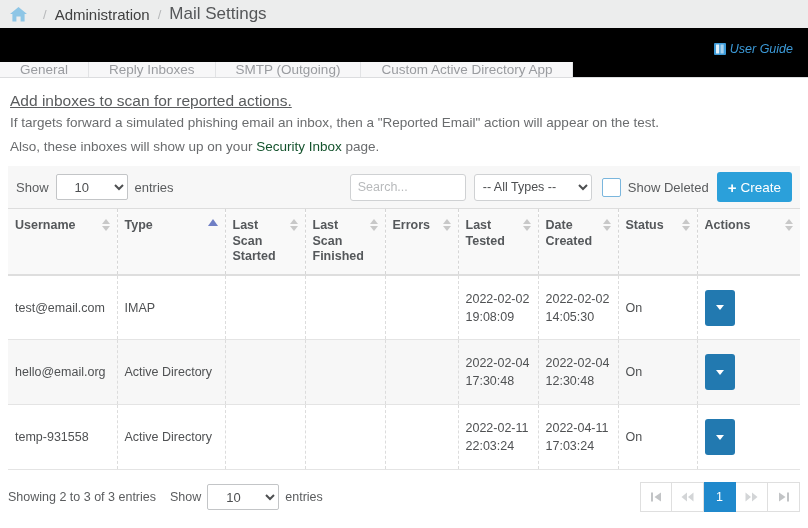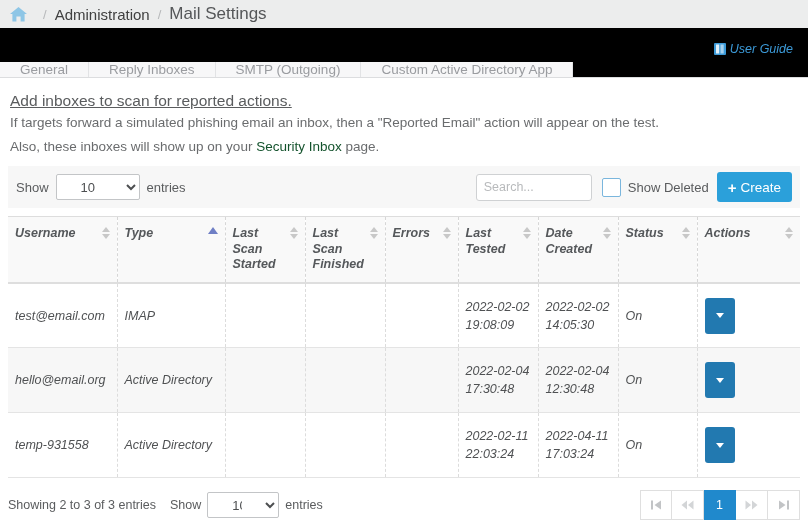--- a/index.html
+++ b/index.html
@@ -88,21 +88,21 @@
     padding: 0 8px;
     position: relative;
   }
   #toolbar-left { display: flex; align-items: center; font-size: 13px; color: #5a5c5e; }
   .show-label { margin-right: 7px; }
   .entries-label { margin-left: 7px; }
   .len-select {
     font-family: "Liberation Sans", sans-serif;
     font-size: 13px;
     color: #4d4f51;
-    padding: 3px 20px;
+    padding: 3px 14px;
     border: 1px solid #c3c5c7;
     background: #fff;
     border-radius: 2px;
     height: 26px;
   }
   #toolbar-right {
     position: absolute; right: 8px;
     display: flex; align-items: center;
   }
   #search-input {
@@ -154,24 +154,23 @@
     font-family: "Liberation Sans", sans-serif;
     padding: 0 11px;
     display: flex; align-items: center;
     cursor: pointer;
   }
   #create-button .plus { font-size: 15px; margin-right: 4px; font-weight: bold; }
 
   
   #data-table {
     width: 792px;
-    margin: 8px 8px 0 8px;
+    margin: 0 8px 0 8px;
     border-collapse: collapse;
     table-layout: fixed;
-    font-style: italic;
   }
   #data-table thead th {
     background: #f9f9f9;
     border-top: 1px solid #ddd;
     border-bottom: 2px solid #dedede;
     border-right: 1px dashed #d6d6d6;
     font-size: 12.5px;
     color: #55585b;
     font-weight: bold;
     text-align: left;
@@ -296,20 +295,21 @@
 </div>
 
 <div id="toolbar">
   <div id="toolbar-left">
     <span class="show-label">Show</span>
     <select class="len-select"><option value="10">10</option><option value="25">25</option><option value="50">50</option><option value="100">100</option></select>
     <span class="entries-label">entries</span>
   </div>
   <div id="toolbar-right">
     <input id="search-input" type="text" placeholder="Search..." style="">
+    <select id="type-filter"><option value="-- All Types --">-- All Types --</option><option value="IMAP">IMAP</option><option value="Active Directory">Active Directory</option><option value="Exchange">Exchange</option><option value="Gmail">Gmail</option></select>
     <div id="show-deleted-checkbox"></div>
     <span id="show-deleted-label">Show Deleted</span>
     <button id="create-button">
       <span class="plus">+</span>
       <span>Create</span>
     </button>
   </div>
 </div>
 
 <table id="data-table">

